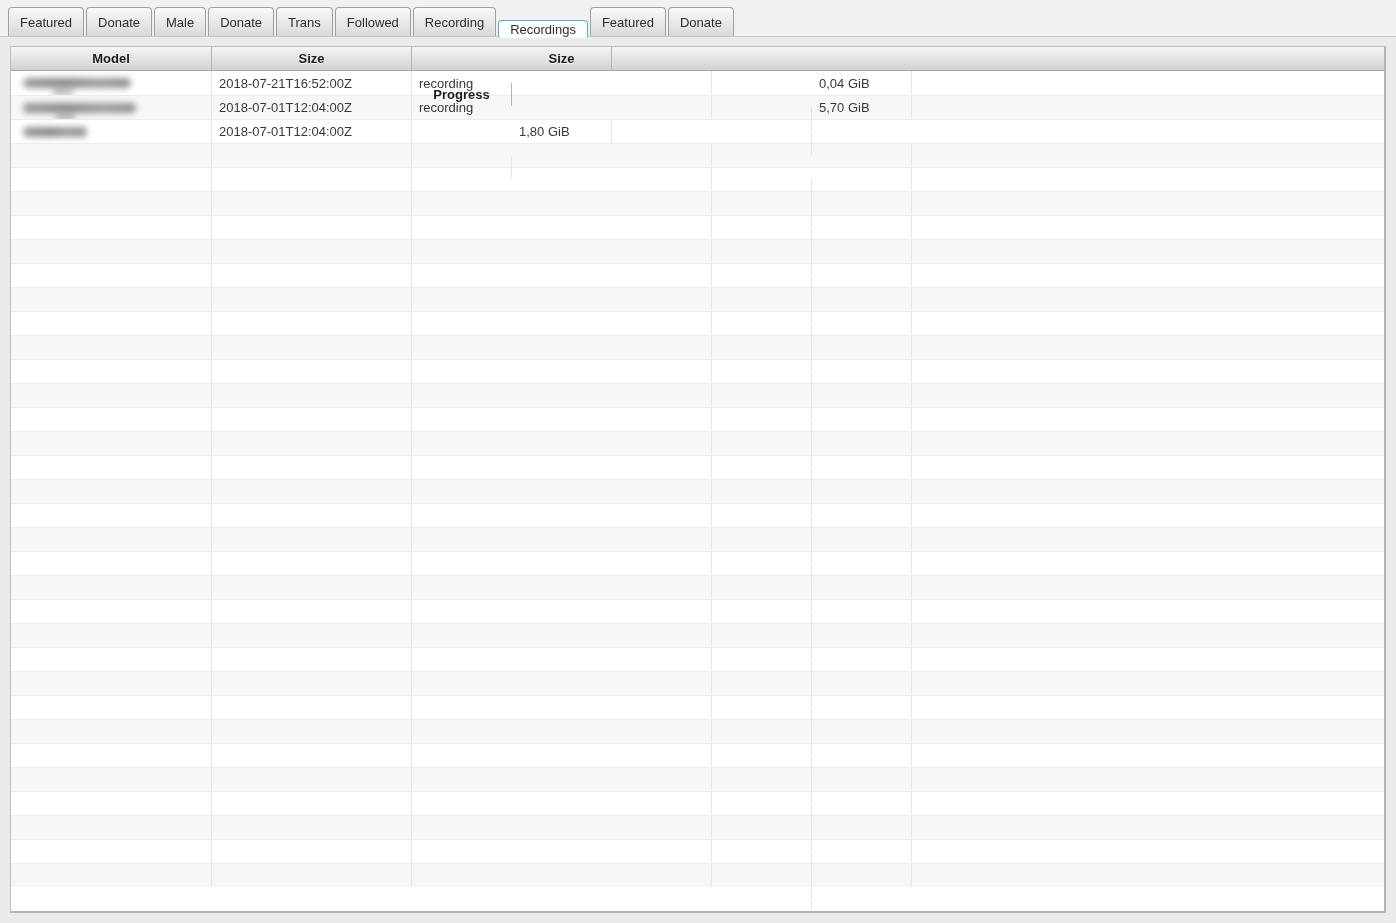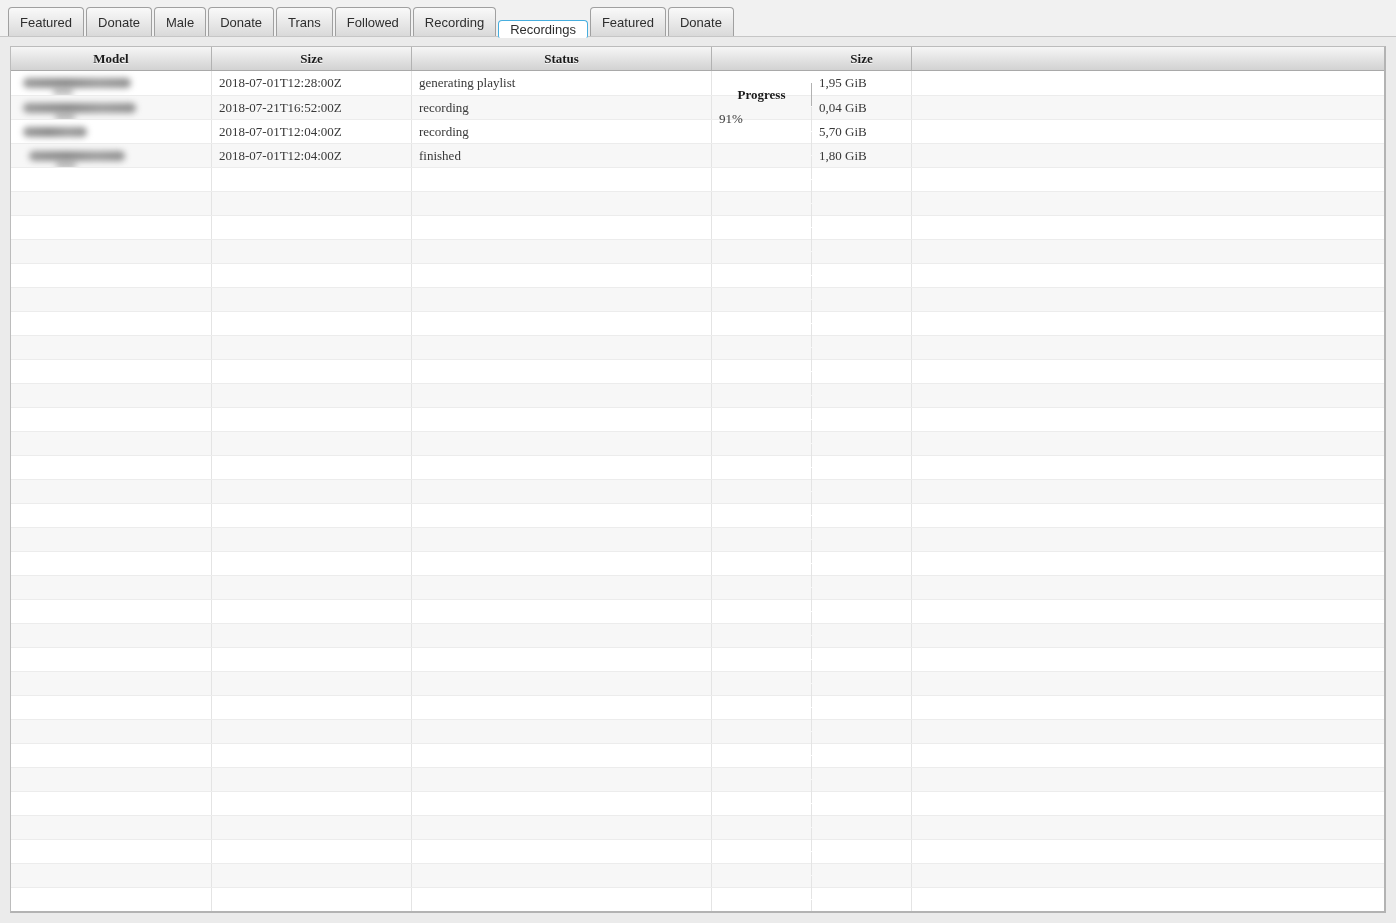--- a/index.html
+++ b/index.html
@@ -56,21 +56,20 @@
     position: absolute;
     left: 10px;
     top: 9px;
     width: 1376px;
     height: 867px;
     background: #ffffff;
     border: 1px solid #bcbcbc;
     border-right: 2px solid #b3b3b3;
     border-bottom: 2px solid #b3b3b3;
     overflow: hidden;
-    font-family: Liberation Serif, serif;
   }
 
   
   .thead { display: flex; height: 24px;
     background: linear-gradient(#f6f6f6, #e4e4e4 50%, #d2d2d2);
     border-bottom: 1px solid #a9a9a9;
   }
   .th {
     display: flex; align-items: center; justify-content: center;
     font-weight: bold; color: #1b1b1b;
@@ -142,38 +141,27 @@
   <div class="tab">Featured</div>
   <div class="tab">Donate</div>
 </div>
 
 <div class="content">
   <div class="table-frame">
 
     <div class="thead">
       <div class="th c-model">Model</div>
       <div class="th c-date">Size</div>
-      <div class="th c-status">Status</div>
       <div class="th c-progress">Progress</div>
       <div class="th c-size">Size</div>
       <div class="th c-filler"></div>
     </div>
 
     <div class="tbody">
 
-      <div class="tr">
-        <div class="td c-model">
-            <span class="blur"></span>
-          </div>
-        <div class="td c-date">2018-07-01T12:28:00Z</div>
-        <div class="td c-status">generating playlist</div>
-        <div class="td c-progress">91%</div>
-        <div class="td c-size">1,95 GiB</div>
-        <div class="td c-filler"></div>
-      </div>
 
       <div class="tr">
         <div class="td c-model">
             <span class="blur"></span>
           </div>
         <div class="td c-date">2018-07-21T16:52:00Z</div>
         <div class="td c-status">recording</div>
         <div class="td c-progress"></div>
         <div class="td c-size">0,04 GiB</div>
         <div class="td c-filler"></div>
@@ -188,21 +176,20 @@
         <div class="td c-progress"></div>
         <div class="td c-size">5,70 GiB</div>
         <div class="td c-filler"></div>
       </div>
 
       <div class="tr">
         <div class="td c-model">
             <span class="blur"></span>
           </div>
         <div class="td c-date">2018-07-01T12:04:00Z</div>
-        <div class="td c-status">finished</div>
         <div class="td c-progress"></div>
         <div class="td c-size">1,80 GiB</div>
         <div class="td c-filler"></div>
       </div>
 
   <div class="tr">
     <div class="td c-model"></div>
     <div class="td c-date"></div>
     <div class="td c-status"></div>
     <div class="td c-progress"></div>

